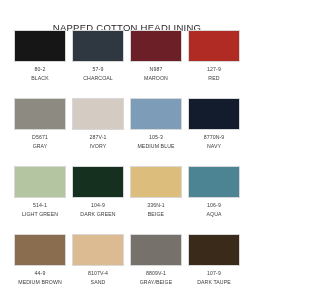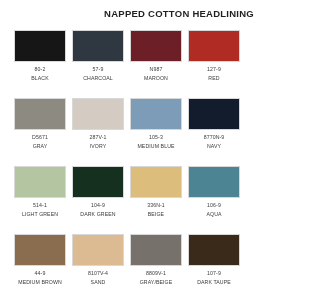--- a/index.html
+++ b/index.html
@@ -15,26 +15,26 @@
     color: #231f20;
   }
   #page {
     width: 254px;
     height: 300px;
     position: relative;
     background: #ffffff;
     box-sizing: border-box;
   }
   #chart-title {
-    text-align: right;
+    text-align: center;
     font-size: 9.5px;
-    font-weight: bold;
+    font-weight: normal;
     letter-spacing: 0.25px;
     color: #231f20;
-    padding-top: 8px;
+    padding-top: 22px;
     line-height: 11px;
     white-space: nowrap;
   }
   #swatch-grid {
     position: absolute;
     left: 14px;
     top: 30px;
     width: 226px;
     display: grid;
     grid-template-columns: repeat(4, 52px);

